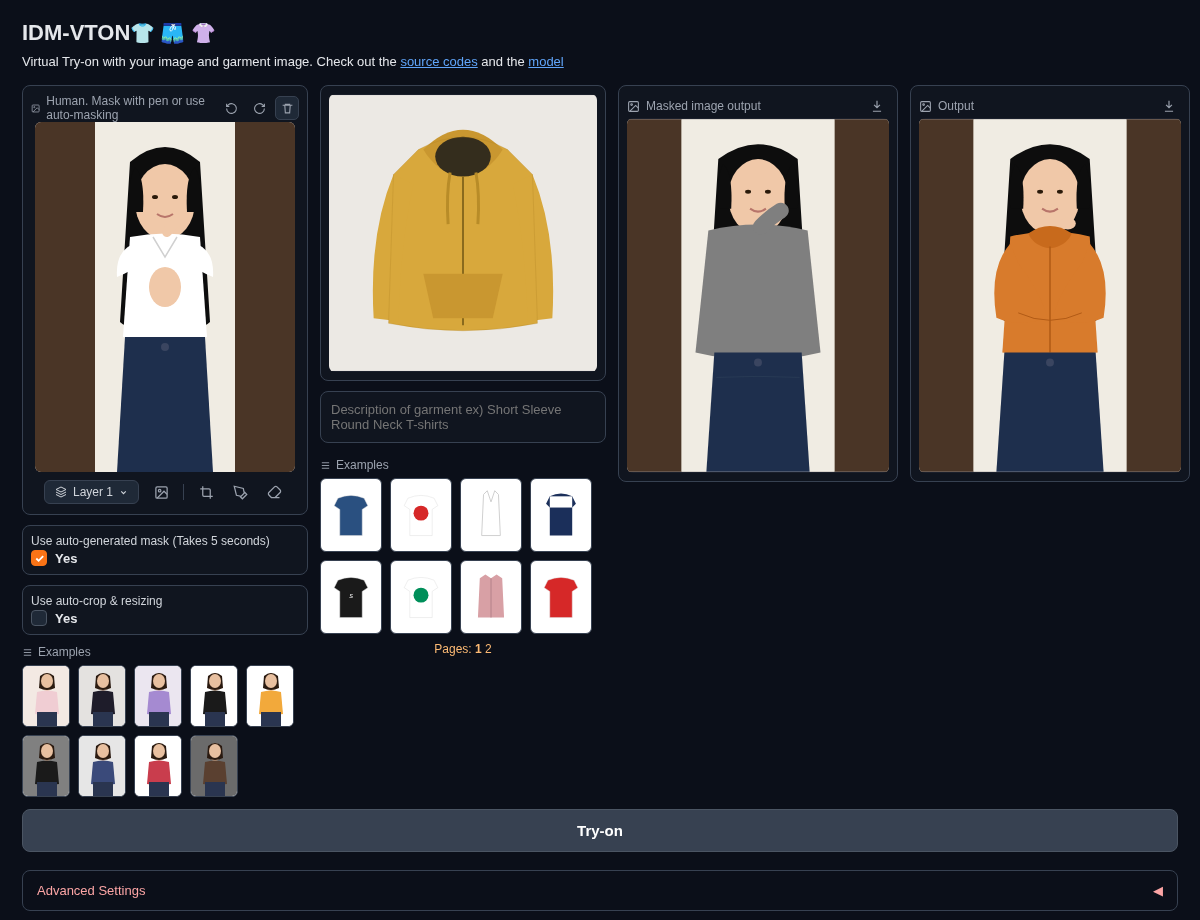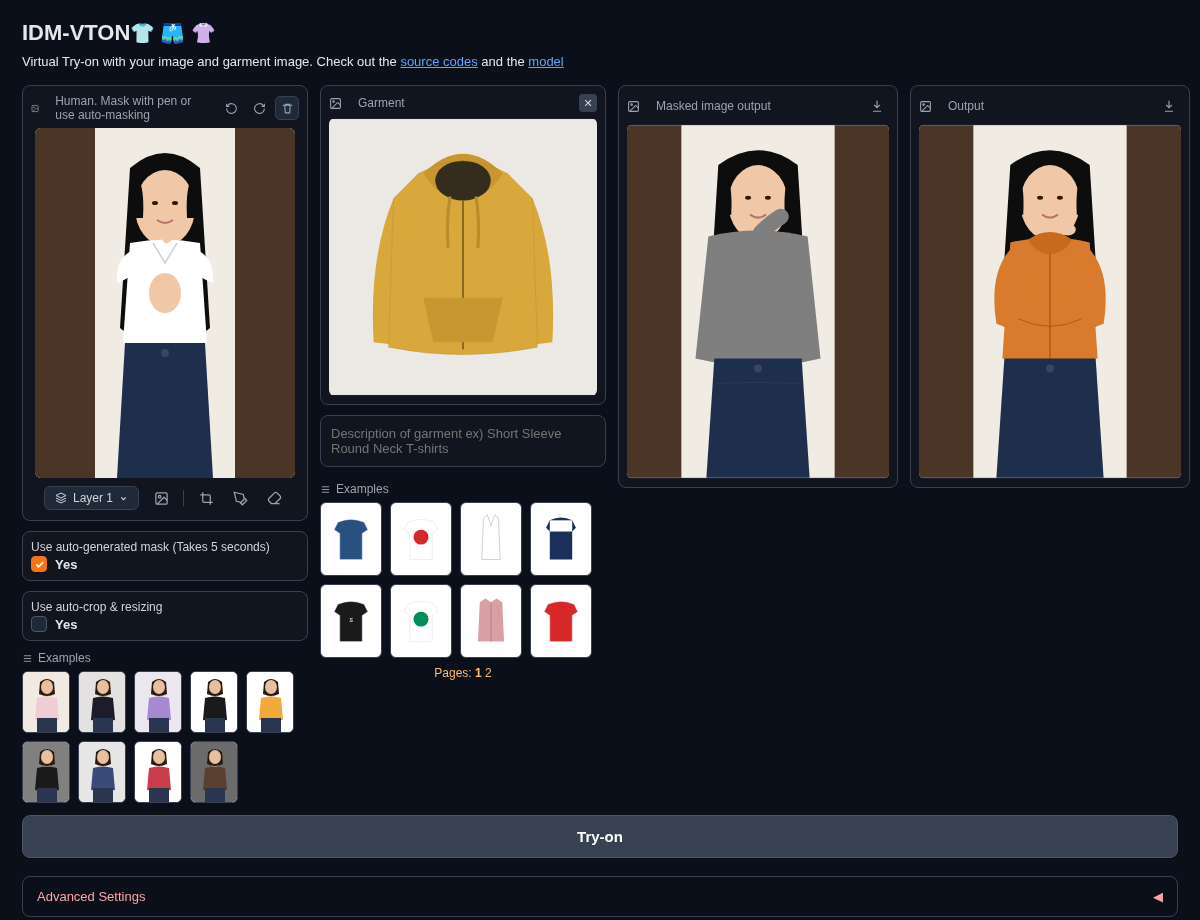--- a/index.html
+++ b/index.html
@@ -4,21 +4,21 @@
 <style>
 * { box-sizing: border-box; margin: 0; padding: 0; }
 body { background: #0b0f19; color: #e5e7eb; font-family: -apple-system, BlinkMacSystemFont, "Segoe UI", sans-serif; font-size: 13px; padding: 20px 22px; }
 h1 { font-size: 22px; font-weight: 600; margin-bottom: 8px; display: flex; align-items: center; gap: 0; }
 h1 .emoji { font-size:20px; }
 .subtitle { font-size: 13px; margin-bottom: 16px; }
 a { color: #60a5fa; text-decoration: underline; }
 .row { display: flex; gap: 12px; align-items: flex-start; }
 .col { flex: 1 1 0; min-width: 0; }
 .panel { background: #10151f; border: 1px solid #374151; border-radius: 8px; padding: 8px; position: relative; margin-bottom: 10px; }
-.panel-header { display: flex; align-items: center; gap: 16px; font-size: 12px; color: #9ca3af; margin-bottom: 6px; }
+.panel-header { display: flex; align-items: center; gap: 6px; font-size: 12px; color: #9ca3af; }
 .panel-header .icon-sm { width: 13px; height: 13px; }
 .panel-header-right { margin-left:auto; display:flex; gap:4px; align-items:center; }
 .imgbox { background: #1a1f2b; border-radius: 6px; width: 100%; display: flex; align-items: center; justify-content: center; overflow:hidden; }
 .human-img { width: 260px; height: 350px; margin: 0 auto; }
 .garment-img { height: 278px; }
 .output-img { height: 355px; }
 .toolbar { display: flex; gap: 10px; align-items: center; justify-content: center; padding: 8px 4px 2px; }
 .toolbtn { background: #1f2937; border:1px solid #374151; border-radius: 6px; padding: 4px 10px; display: flex; align-items: center; gap: 6px; font-size: 12px; color: #d1d5db; cursor:pointer; }
 .icon-btn { width: 24px; height: 24px; display:flex; align-items:center; justify-content:center; border-radius:5px; cursor:pointer; color:#9ca3af; }
 .icon-btn.boxed { border:1px solid #374151; background:#1f2937; }
@@ -246,31 +246,20 @@
     <path d="M17 10 Q24 4 31 10 L32 22 Q24 26 16 22 Z" fill="#2a1a10"></path>
     <ellipse cx="24" cy="15" rx="6" ry="7" fill="#e8c0a0"></ellipse>
     <path d="M14 26 Q24 23 34 26 L36 48 Q24 50 12 48 Z" fill="#5a4030"></path>
     <rect x="14" y="46" width="20" height="16" fill="#2a3550"></rect>
   </svg></div>
       </div>
   </div>
 
   <div class="col" style="flex:0 0 286px;">
     <div class="panel">
-      <div class="panel-header">
-        <svg class="icon-sm" viewBox="0 0 24 24" fill="none" stroke="currentColor" stroke-width="2">
-            <rect x="3" y="3" width="18" height="18" rx="2"></rect>
-            <circle cx="8.5" cy="8.5" r="1.5"></circle>
-            <path d="M21 15l-5-5L5 21"></path>
-          </svg>
-        <span>Garment</span>
-        <div class="panel-header-right">
-            <div class="close-x">✕</div>
-          </div>
-      </div>
       <div class="imgbox garment-img">
         <svg viewBox="0 0 270 278" width="100%" height="100%">
           <rect width="270" height="278" fill="#ece9e4"></rect>
 
           <path d="M90 55 Q135 30 180 55 L205 80 L210 230 Q135 245 60 230 L65 80 Z" fill="#d8a83c"></path>
 
           <path d="M95 55 Q135 15 175 55 Q160 80 135 82 Q110 80 95 55" fill="#c99730"></path>
           <ellipse cx="135" cy="62" rx="28" ry="20" fill="#1a1a1a" opacity="0.85"></ellipse>
 
           <path d="M65 80 Q40 140 45 225 L70 228 Q72 150 85 90 Z" fill="#d8a83c"></path>

